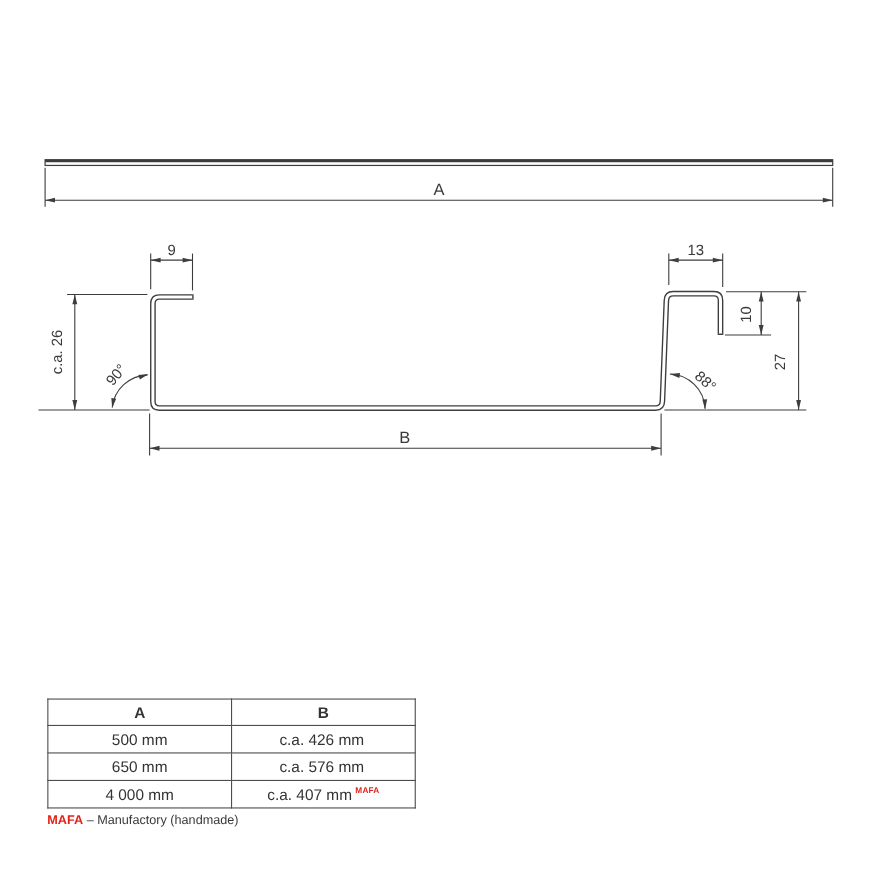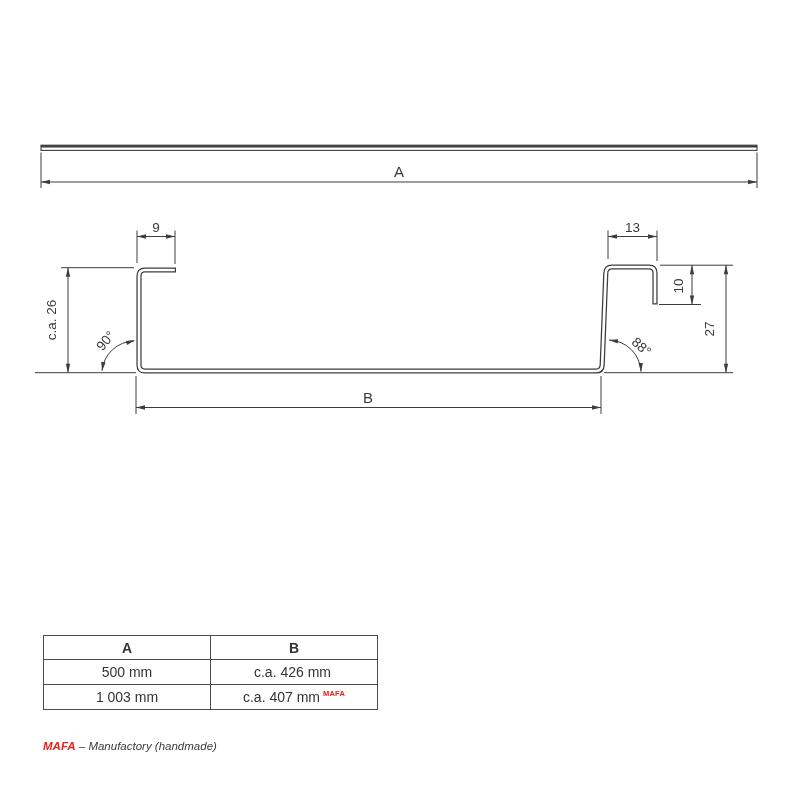--- a/index.html
+++ b/index.html
@@ -35,21 +35,21 @@
   .sup-brand{
     font-size:7.5px;
     font-weight:bold;
     color:#e2231a;
     vertical-align:super;
     margin-left:3px;
     letter-spacing:.2px;
   }
   .footnote{
     position:absolute;left:43px;top:740px;
-    font-size:11.5px;color:#3a3a3a;font-style:italic;
+    font-size:11.5px;color:#3a3a3a;
   }
   .footnote .brand{color:#e2231a;font-weight:bold;}
 </style>
 </head>
 <body>
 
 <div class="page">
 
   <svg width="800" height="560" viewBox="0 0 800 560">
 
@@ -153,21 +153,25 @@
         <th>A</th>
         <th>B</th>
       </tr>
     </thead>
     <tbody>
       <tr>
         <td>500 mm</td>
         <td><span>c.a. 426 mm</span><span class="sup-brand"></span></td>
       </tr>
       <tr>
-        <td>1 003 mm</td>
+        <td>650 mm</td>
+        <td><span>c.a. 576 mm</span><span class="sup-brand"></span></td>
+      </tr>
+      <tr>
+        <td>4 000 mm</td>
         <td><span>c.a. 407 mm</span><span class="sup-brand">MAFA</span></td>
       </tr>
     </tbody>
   </table>
 
   
   <div class="footnote">
     <span class="brand">MAFA</span><span> – Manufactory (handmade)</span>
   </div>
 

